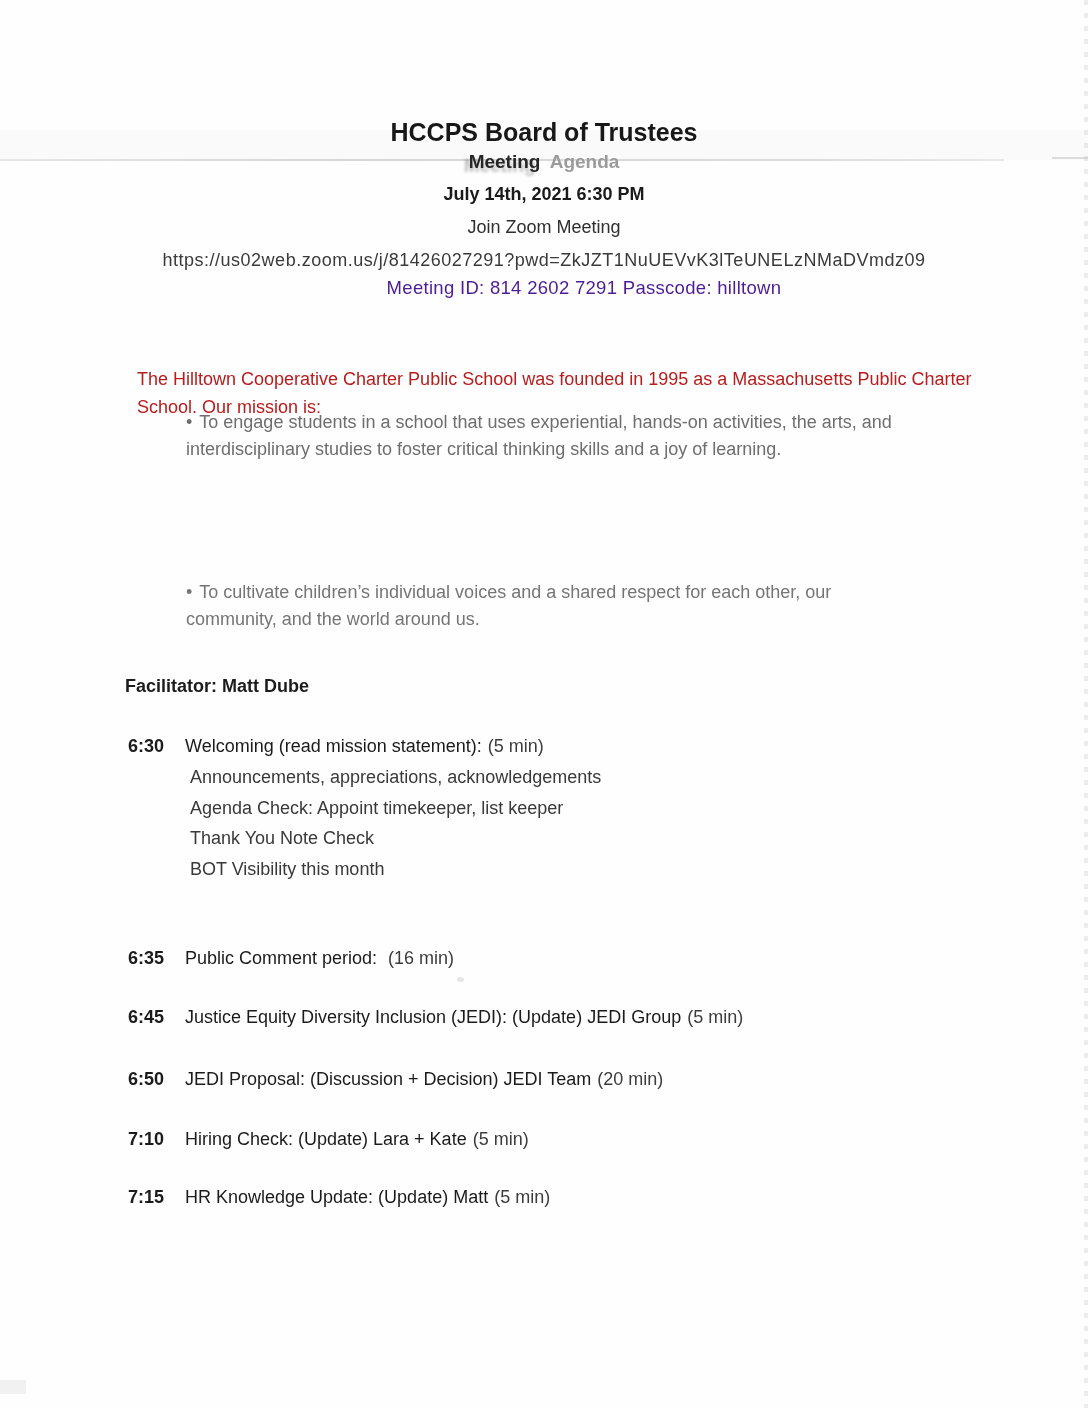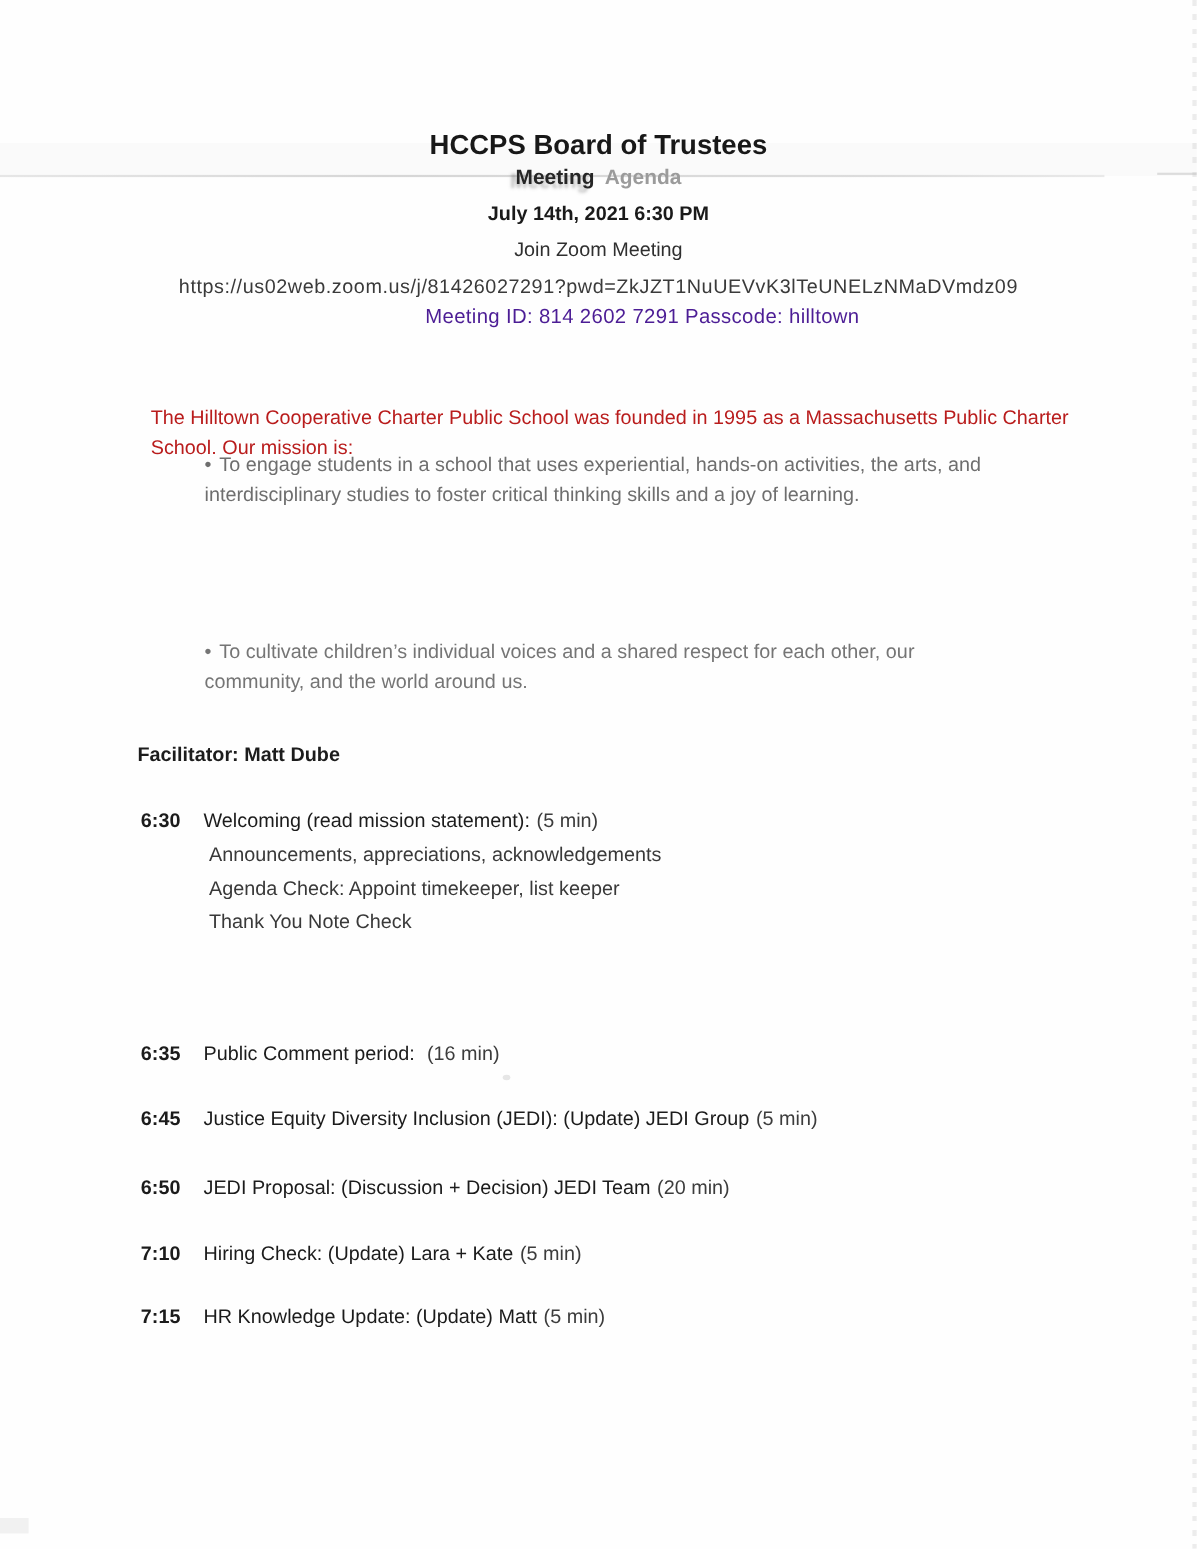--- a/index.html
+++ b/index.html
@@ -133,20 +133,21 @@
   <div class="facilitator">Facilitator: Matt Dube</div>
 
   <div class="agenda-row row-0">
     <span class="time">6:30</span><span class="atitle">Welcoming (read mission statement):</span><span class="dur">(5 min)</span>
   </div>
 
   <div class="subitems">
     <div>Announcements, appreciations,  acknowledgements</div>
     <div>Agenda Check: Appoint timekeeper, list keeper</div>
     <div>Thank You Note Check</div>
+    <div>BOT Visibility this month</div>
   </div>
 
   <div class="agenda-row row-1">
     <span class="time">6:35</span><span class="atitle">Public Comment period:</span><span class="dur">(16 min)</span>
   </div>
 
   <div class="agenda-row row-2">
     <span class="time">6:45</span><span class="atitle">Justice Equity Diversity Inclusion (JEDI): (Update) JEDI Group</span><span class="dur">(5 min)</span>
   </div>
 

